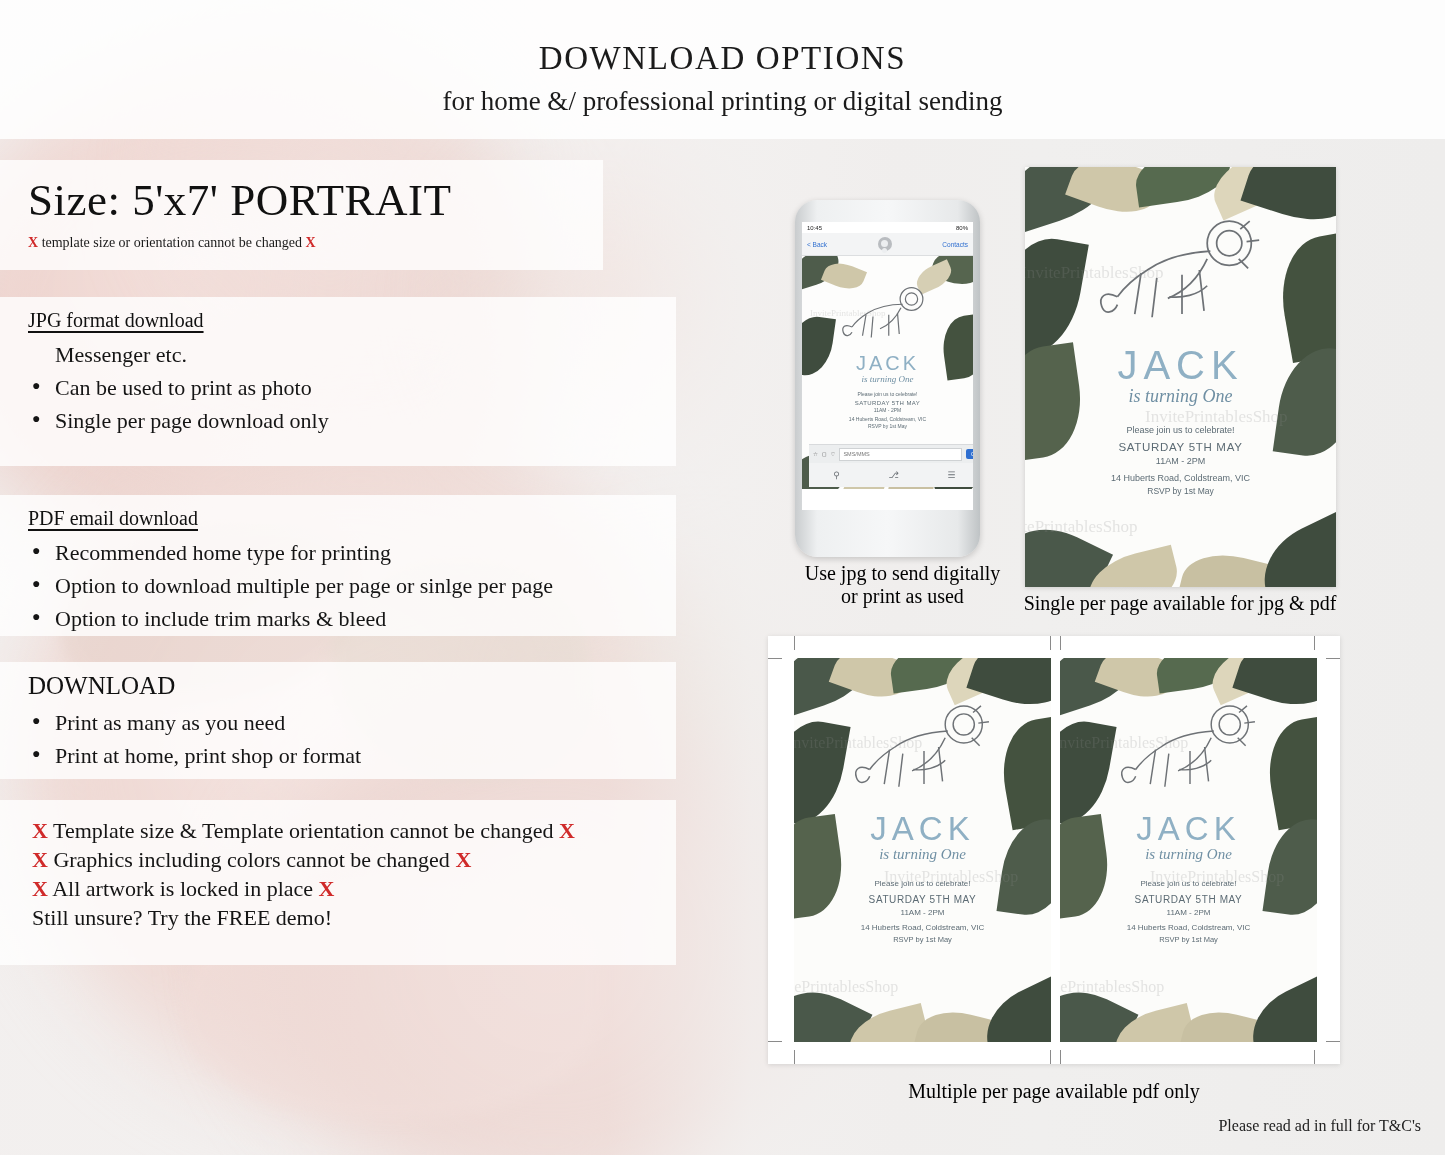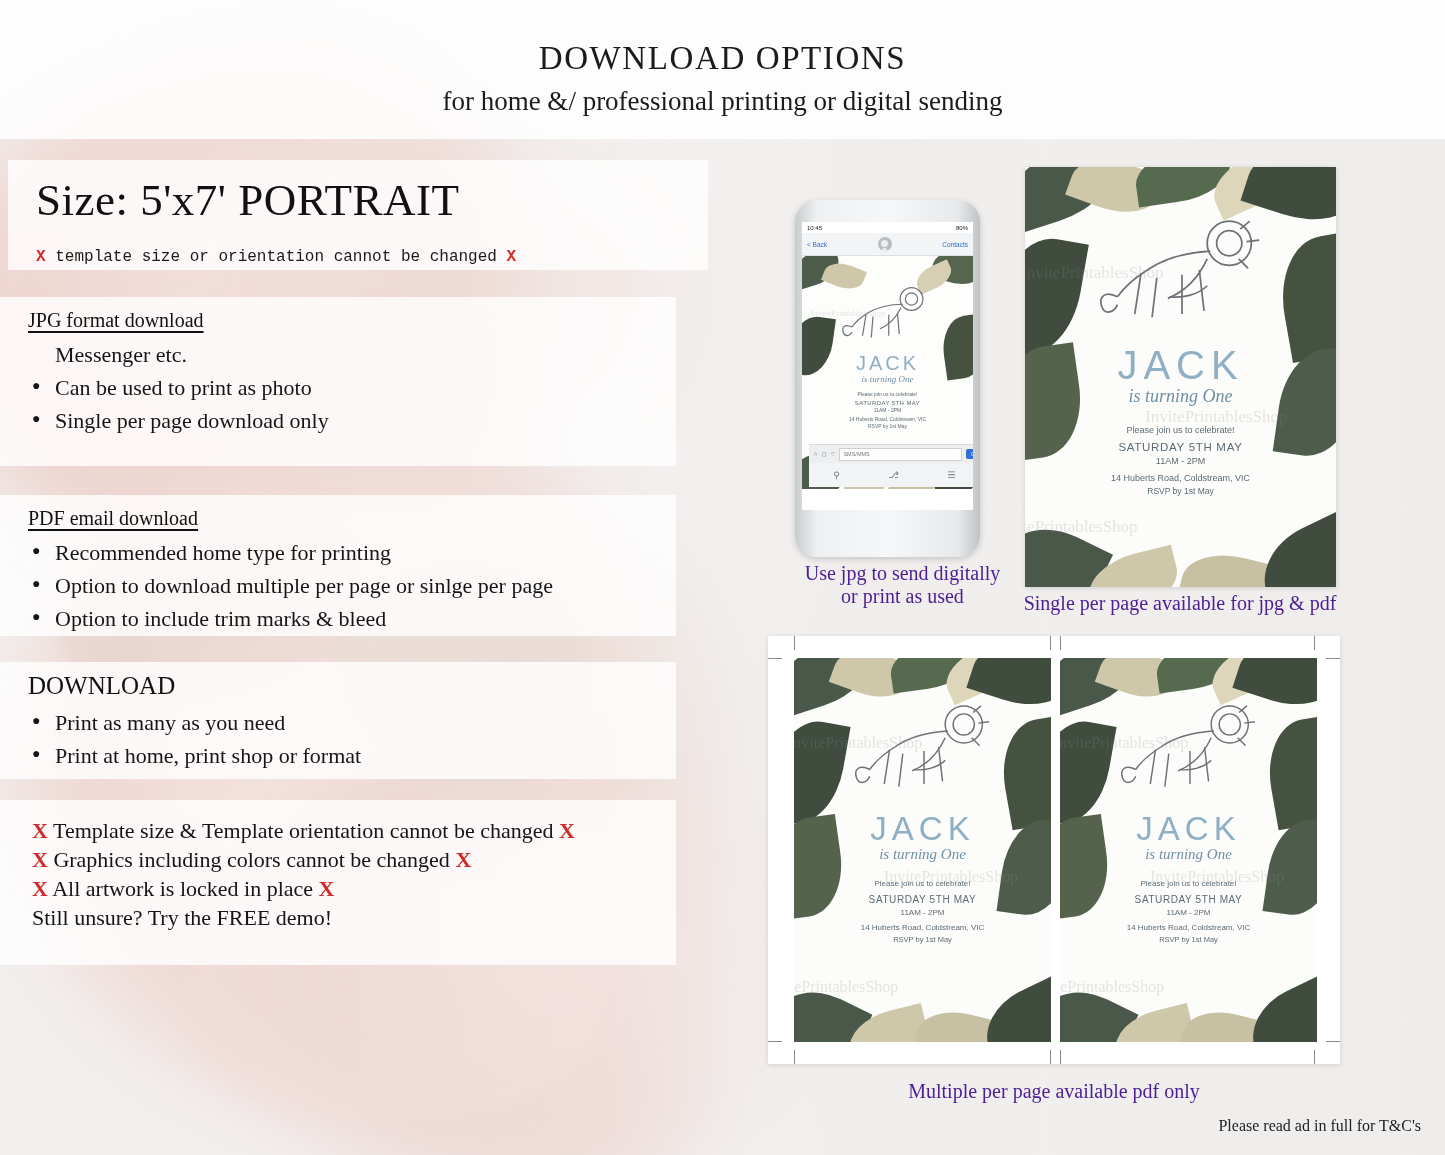--- a/index.html
+++ b/index.html
@@ -21,21 +21,21 @@
   .bg .petal{position:absolute;filter:blur(7px);opacity:.5;}
 
   
   .header{position:absolute;left:0;top:0;width:1445px;height:139px;background:rgba(255,255,255,0.86);z-index:3;}
   .header h1{margin:0;padding-top:40px;text-align:center;font-size:33px;letter-spacing:1.6px;color:#1b1b1b;font-weight:400;}
   .header h2{margin:0;padding-top:9px;text-align:center;font-size:27px;color:#1b1b1b;font-weight:400;}
 
   
   .panel{position:absolute;background:rgba(255,255,255,0.80);z-index:2;}
   .sz-title{font-size:45px;letter-spacing:.5px;color:#111;}
-  .sz-sub{font-size:16px;color:#1a1a1a;margin-top:22px;font-family:Liberation Mono, monospace;}
+  .sz-sub{font-size:14px;color:#1a1a1a;margin-top:9px;}
   .x{color:#d02a2a;font-weight:700;}
   .sec-h{font-size:20px;color:#111;text-decoration:underline;text-underline-offset:4px;}
   .sec-h-plain{font-size:25px;color:#111;}
   ul.bul{list-style:none;margin:8px 0 0 0;padding:0;}
   ul.bul li{font-size:22px;color:#151515;line-height:1.32;padding-left:27px;position:relative;margin-bottom:4px;}
   ul.bul li:before{content:"\25CF";position:absolute;left:4px;top:0;font-size:14px;line-height:1.9;color:#151515;}
   ul.bul li.cont:before{content:"";}
   .xline{font-size:22px;color:#151515;margin-bottom:3px;}
   .plainline{font-size:22px;color:#151515;}
 
@@ -57,21 +57,21 @@
   
   .inv{position:relative;background:#fcfcfa;overflow:hidden;}
   .leaf{position:absolute;border-radius:60% 0 60% 0;}
   .jack{font-family:"Liberation Sans",sans-serif;color:#8fb0c4;letter-spacing:3px;font-weight:400;}
   .turning{font-family:"Liberation Serif",serif;font-style:italic;color:#6f8fa3;}
   .inv .small{font-family:"Liberation Sans",sans-serif;color:#5c6b74;text-align:center;}
   .wm{position:absolute;color:rgba(140,140,140,.22);font-family:"Liberation Serif",serif;white-space:nowrap;pointer-events:none;}
 
   
   .single{position:absolute;left:1025px;top:167px;width:311px;height:420px;z-index:2;box-shadow:0 1px 5px rgba(0,0,0,.15);}
-  .cap{position:absolute;text-align:center;font-size:20px;color:#4c1d95;z-index:3;}
+  .cap{position:absolute;text-align:center;font-size:20px;color:#000000;z-index:3;}
 
   
   .sheet{position:absolute;left:768px;top:636px;width:572px;height:428px;background:#fff;z-index:2;box-shadow:0 1px 5px rgba(0,0,0,.12);}
   .trim{position:absolute;background:#8a8a8a;}
   .foot{position:absolute;right:24px;bottom:20px;font-size:16px;color:#222;z-index:3;}
 </style>
 </head>
 <body>
 
 <div class="bg">
@@ -85,21 +85,21 @@
   <div class="petal" style="left:330px;top:560px;width:260px;height:220px;background:#ded2c4;border-radius:50% 50% 40% 60%;"></div>
   <div class="petal" style="left:180px;top:880px;width:420px;height:240px;background:#f0d8d3;border-radius:60% 40% 50% 50%;"></div>
   <div class="veil"></div>
 </div>
 
 <div class="header">
   <h1>DOWNLOAD OPTIONS</h1>
   <h2>for home &amp;/ professional printing or digital sending</h2>
 </div>
 
-<div class="panel" style="left:8px;top:160px;width:700px;height:110px;">
+<div class="panel" style="left:0;top:160px;width:603px;height:110px;">
   <div style="padding:14px 0 0 28px;">
     <div class="sz-title">Size: 5'x7' PORTRAIT</div>
     <div class="sz-sub">
       <span class="x">X</span>
       <span>template size or orientation cannot be changed</span>
       <span class="x">X</span>
     </div>
   </div>
 </div>
 

